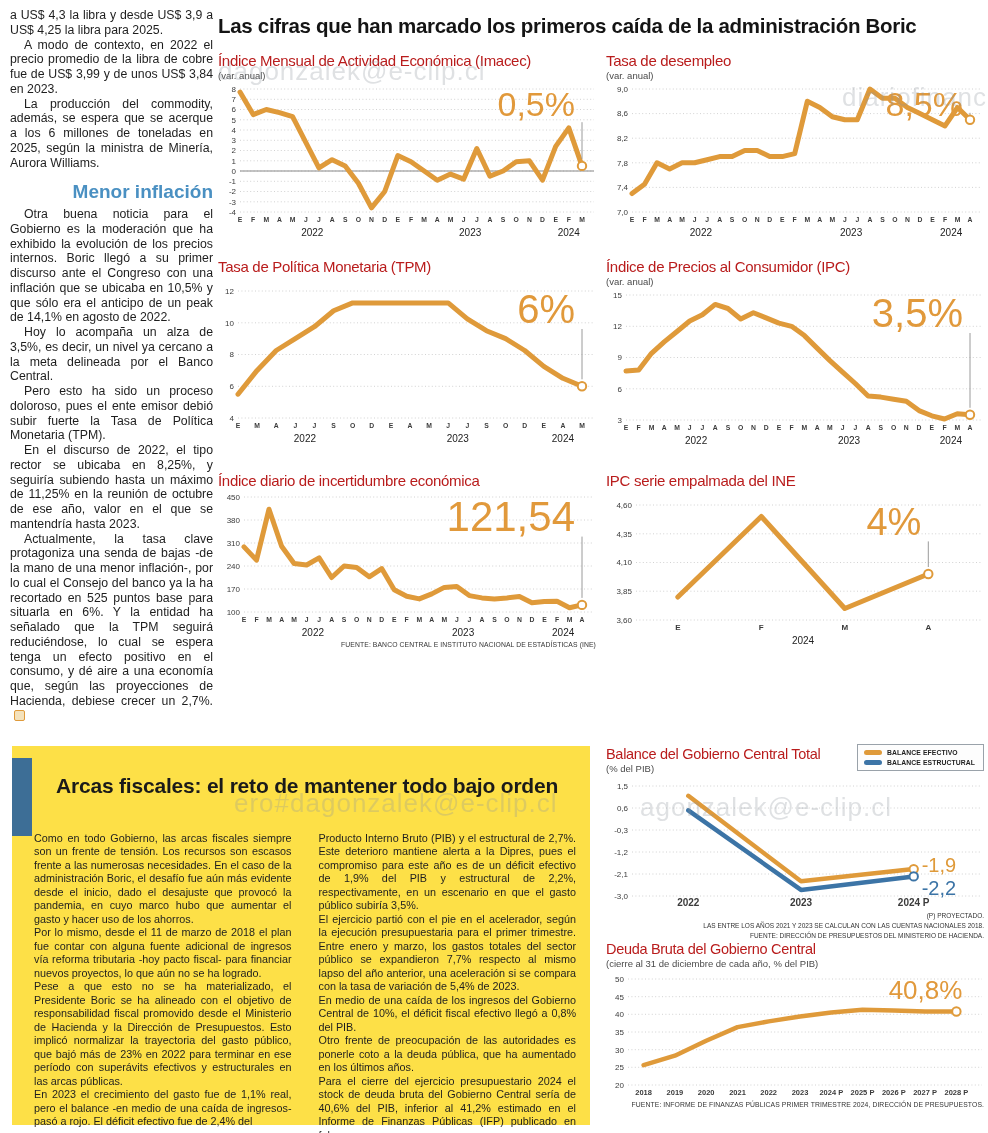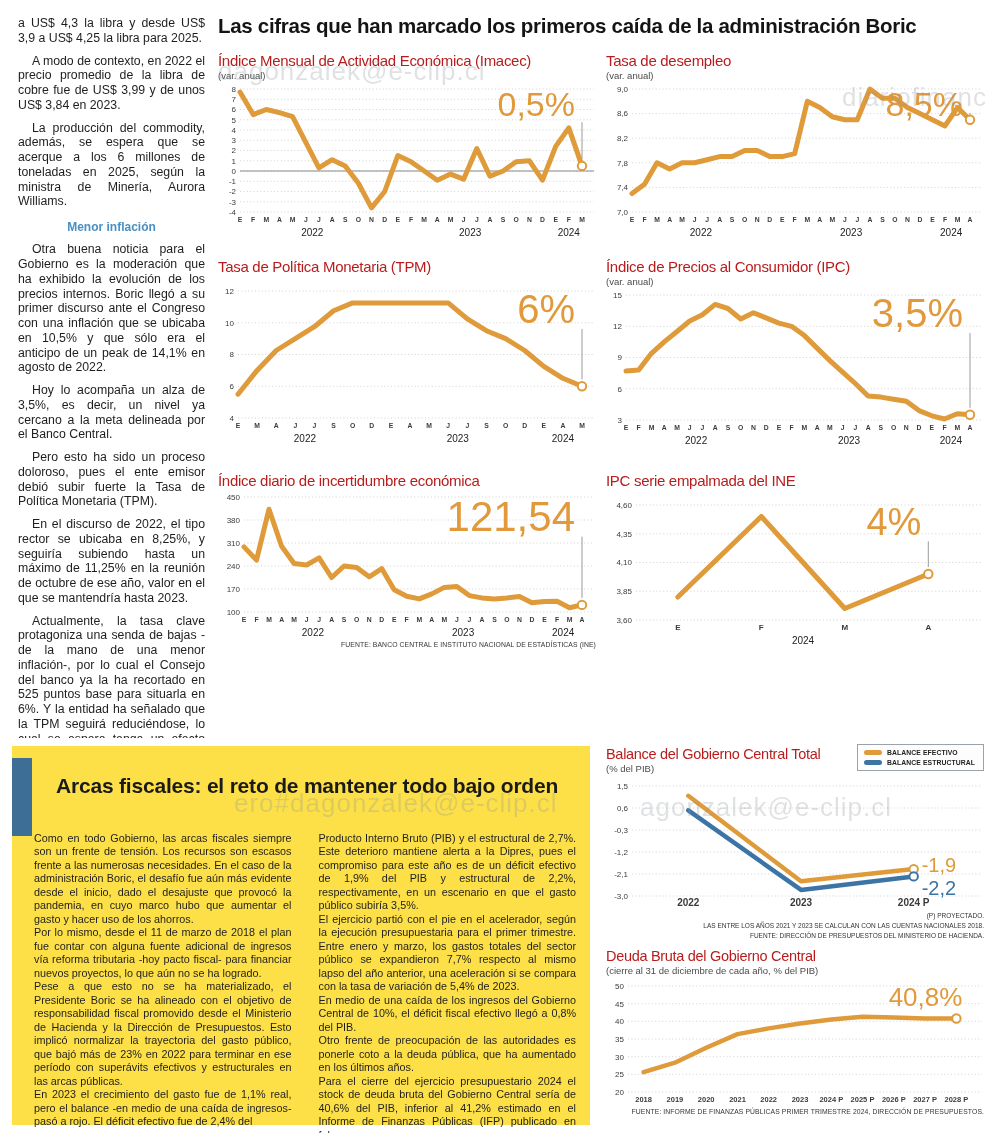--- a/index.html
+++ b/index.html
@@ -1,24 +1,24 @@
 <!DOCTYPE html>
 <html><head>
 <meta charset="utf-8">
 <style>
   html,body{margin:0;padding:0;background:#fff}
   .page{position:relative;width:988px;height:1133px;overflow:hidden;background:#fff;
         font-family:"Liberation Sans","DejaVu Sans",sans-serif;color:#1c1c1c}
 
   
   .left-col{position:absolute;left:10px;top:8px;width:203px;height:730px;overflow:hidden}
-  .left-col p{margin:8px;font-size:12.3px;line-height:1.2;text-align:justify;color:#1e1e1e}
+  .left-col p{margin:0;font-size:12.3px;line-height:1.2;text-align:justify;color:#1e1e1e}
   .left-col p.ind{text-indent:14px}
-  .left-col p.subhead{color:#4a90c2;font-weight:bold;font-size:12px;margin:11px 0 3px;
-                      text-align:center;text-indent:0}
+  .left-col p.subhead{color:#4a90c2;font-weight:bold;font-size:19px;margin:11px 0 3px;
+                      text-align:right;text-indent:0}
   .end-marker{display:inline-block;width:9px;height:9px;border:1.5px solid #df9a3a;
               background:#f4e2bc;border-radius:2px;margin-left:4px;vertical-align:-1px}
 
   .main-title{position:absolute;left:218px;top:14px;margin:0;font-size:20.5px;font-weight:bold;
               color:#141414;letter-spacing:-0.3px;white-space:nowrap}
 
   
   .chart{position:absolute;width:378px}
   .pc1{left:218px;top:52px}.pc2{left:606px;top:52px}
   .pc3{left:218px;top:258px}.pc4{left:606px;top:258px}
@@ -49,21 +49,21 @@
   
   .bc{position:absolute;left:606px;top:746px;width:378px}
   .bc .c-title{font-size:14.5px}
   .bc-head{position:relative}
   .legend{position:absolute;right:0;top:-2px;background:#fdfdfd;border:1px solid #9aa2aa;
           padding:4px 8px 4px 6px;display:flex;flex-direction:column;gap:3px}
   .lg-row{display:flex;align-items:center;gap:5px}
   .lg-swatch{width:18px;height:5px;border-radius:2.5px;display:inline-block}
   .lg-label{font-size:6.8px;font-weight:bold;color:#222;letter-spacing:0.1px}
   .notes{font-size:6.5px;color:#333;text-align:right;margin-top:1px;line-height:1.55}
-  .deuda-head{margin-top:7px}
+  .deuda-head{}
 
   .watermark{position:absolute;font-size:26px;color:#8e959d;opacity:0.28;white-space:nowrap;
              letter-spacing:1px;pointer-events:none}
 </style>
 </head>
 <body>
 
 <div class="page">
 
   <div class="left-col">

